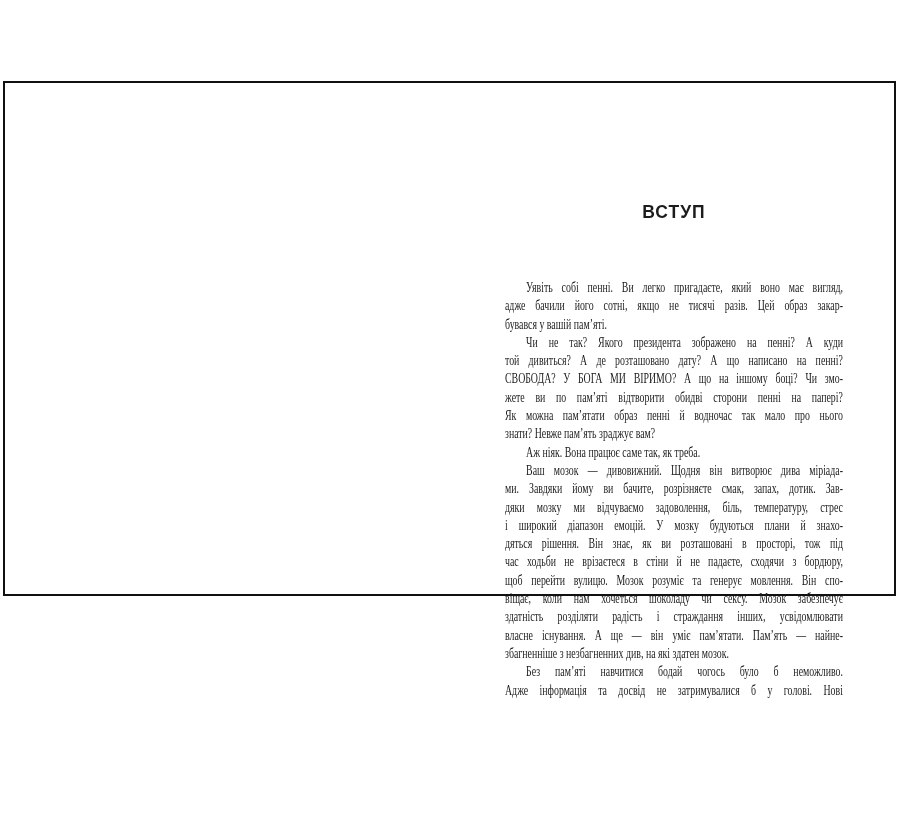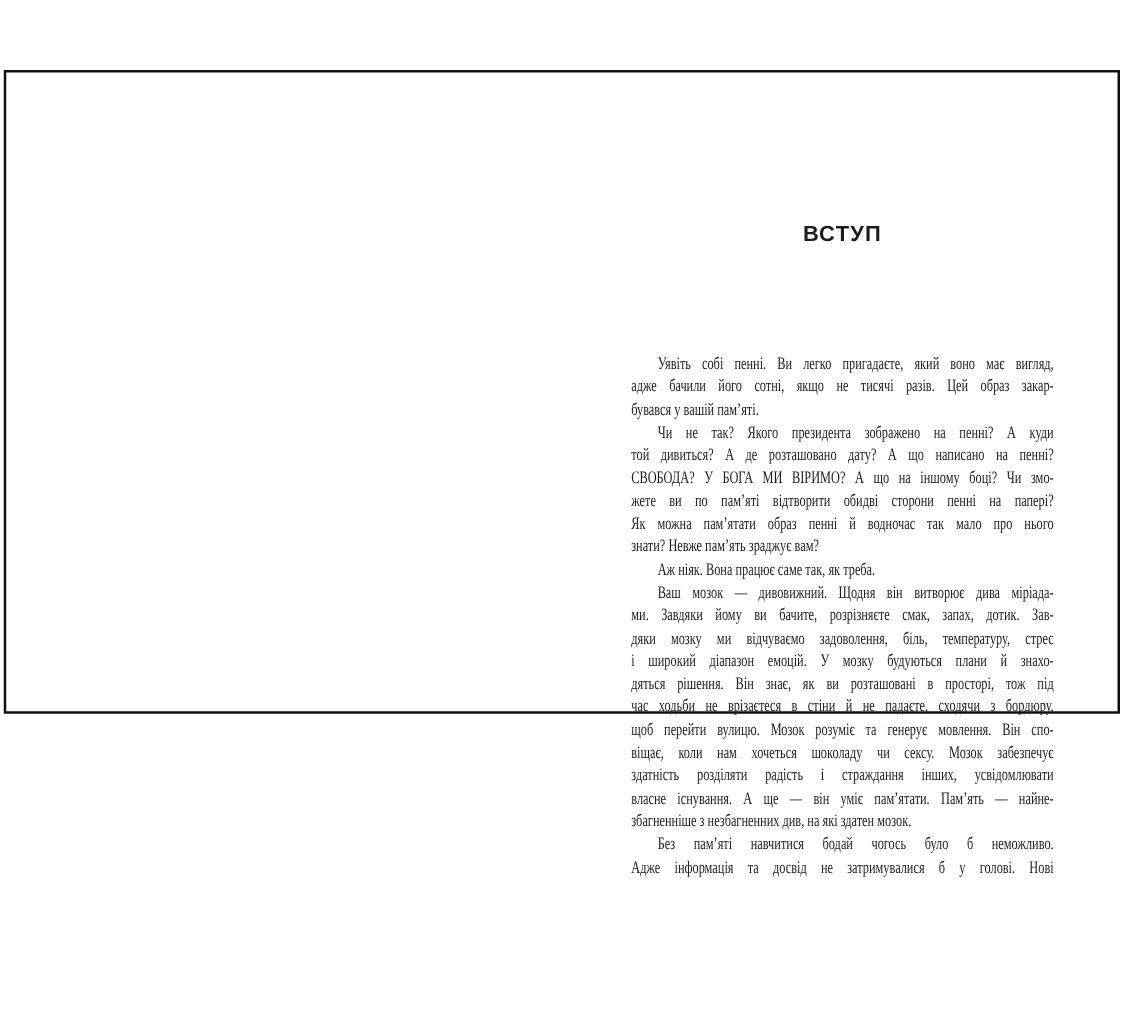--- a/index.html
+++ b/index.html
@@ -19,21 +19,21 @@
   .stage {
     position: relative;
     width: 900px;
     height: 817px;
     background: var(--paper);
   }
   
   .frame {
     position: absolute;
     left: 3px;
-    top: 56px;
+    top: 81px;
     width: 893px;
     height: 515px;
     box-sizing: border-box;
     border: 2px solid var(--border);
     background: var(--paper);
   }
   
   .text-col {
     position: absolute;
     left: 500px;
@@ -44,21 +44,21 @@
     margin: 0;
     font-family: "Liberation Sans", sans-serif;
     font-weight: bold;
     font-size: 17.5px;
     line-height: 20px;
     letter-spacing: 1px;
     text-align: center;
     color: var(--ink);
   }
   .body-text {
-    margin-top: 86px;
+    margin-top: 57px;
     color: var(--ink);
     font-size: 14px;
     line-height: 18.3px;
   }
   
   .line {
     width: 480px;
     transform: scaleX(0.704);
     transform-origin: 0 0;
     text-align: justify;

